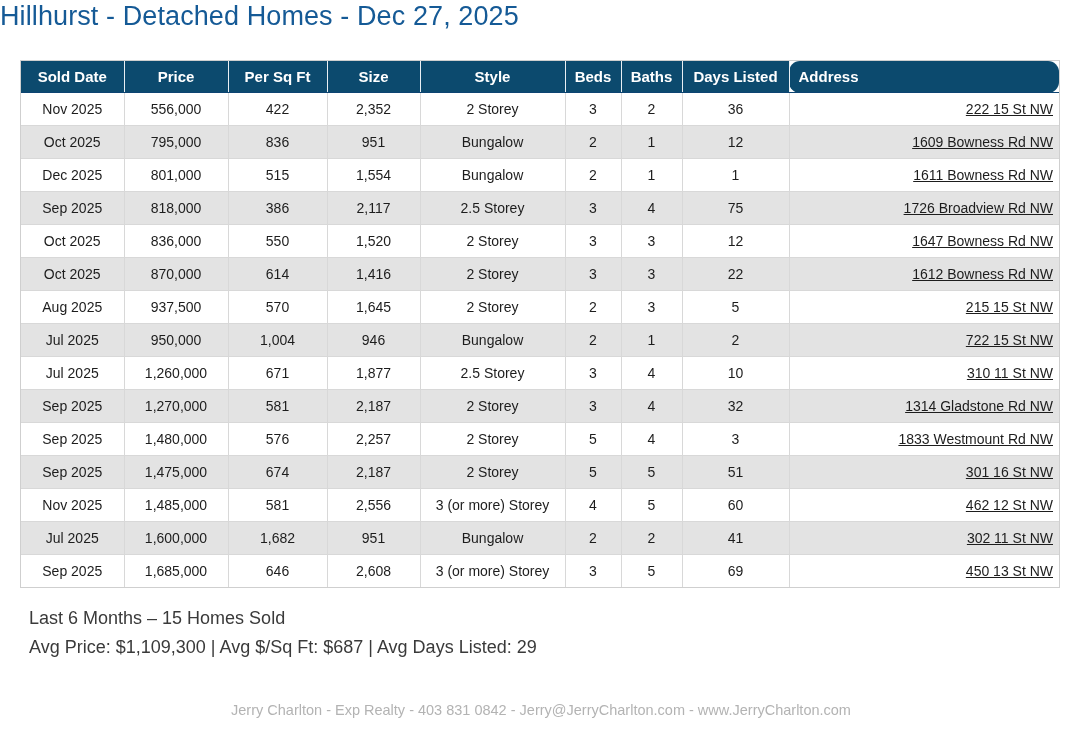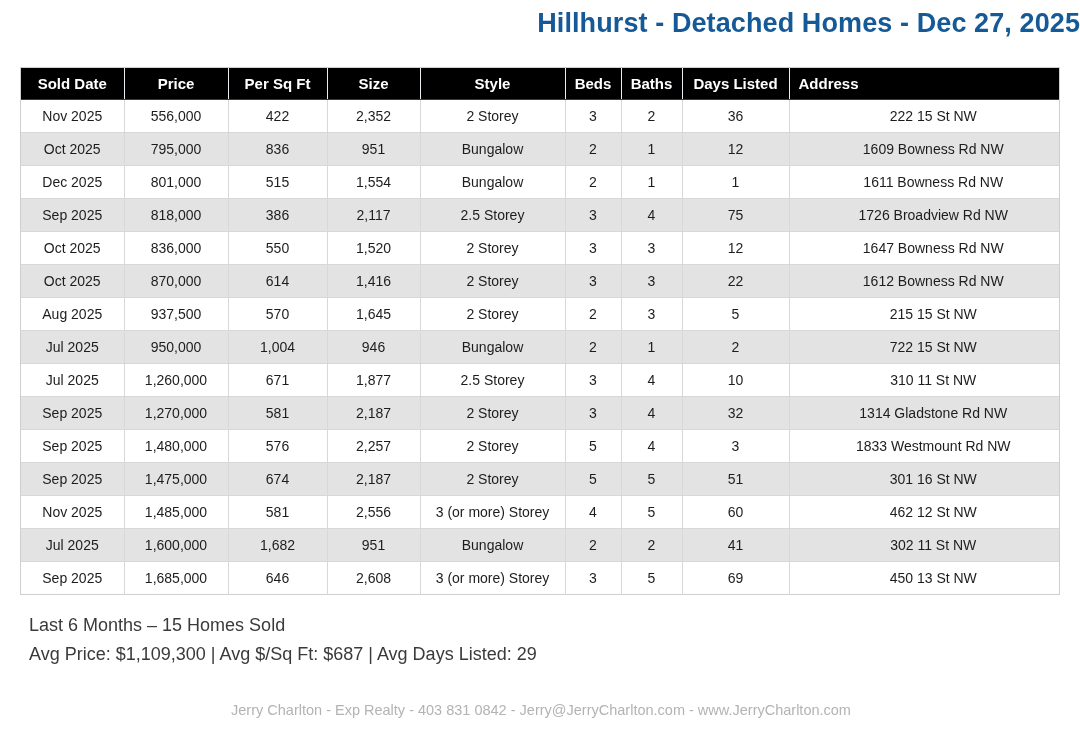--- a/index.html
+++ b/index.html
@@ -17,83 +17,85 @@
 
   .page {
     position: relative;
     width: 1080px;
     height: 738px;
     box-sizing: border-box;
   }
 
   
   .title {
-    text-align: right;
+    text-align: left;
     color: #155a96;
     font-size: 27px;
-    font-weight: bold;
+    font-weight: normal;
     letter-spacing: 0.1px;
-    padding-top: 7px;
+    padding-top: 0;
     padding-bottom: 0;
     line-height: 32px;
     font-family: "Liberation Sans", sans-serif;
   }
 
   
   .table-wrap {
     margin: 28px 20px 0 20px;
     border: 1px solid #cfcfcf;
     box-sizing: border-box;
   }
 
   table.sales {
     width: 100%;
     border-collapse: collapse;
     table-layout: fixed;
     font-size: 13.5px;
   }
 
   table.sales thead th {
-    background: #000000;
+    background: #0c4a6e;
     color: #ffffff;
     font-weight: bold;
     font-size: 15px;
     height: 31px;
     line-height: 31px;
     padding: 0 6px;
     border-right: 1px solid #e9eef3;
     border-bottom: 1px solid #0d4472;
     text-align: center;
     white-space: nowrap;
     overflow: hidden;
   }
   table.sales thead th:last-child {
     border-right: none;
+    border-radius: 11px;
   }
   table.sales thead th.addr-h {
     text-align: left;
     padding-left: 9px;
   }
 
   table.sales tbody td {
     height: 32px;
     line-height: 32px;
     padding: 0 6px;
     border-right: 1px solid #d8d8d8;
     border-bottom: 1px solid #d8d8d8;
     text-align: center;
     font-size: 14px;
     color: #1d1d1d;
     white-space: nowrap;
     overflow: hidden;
   }
   table.sales tbody td:last-child {
     border-right: none;
-    text-align: center;
+    text-align: right;
     padding-left: 24px;
+    text-decoration: underline;
   }
   table.sales tbody tr:last-child td {
     border-bottom: none;
   }
   table.sales tbody tr.alt td {
     background: #e3e3e3;
   }
   table.sales tbody tr.plain td {
     background: #ffffff;
   }

